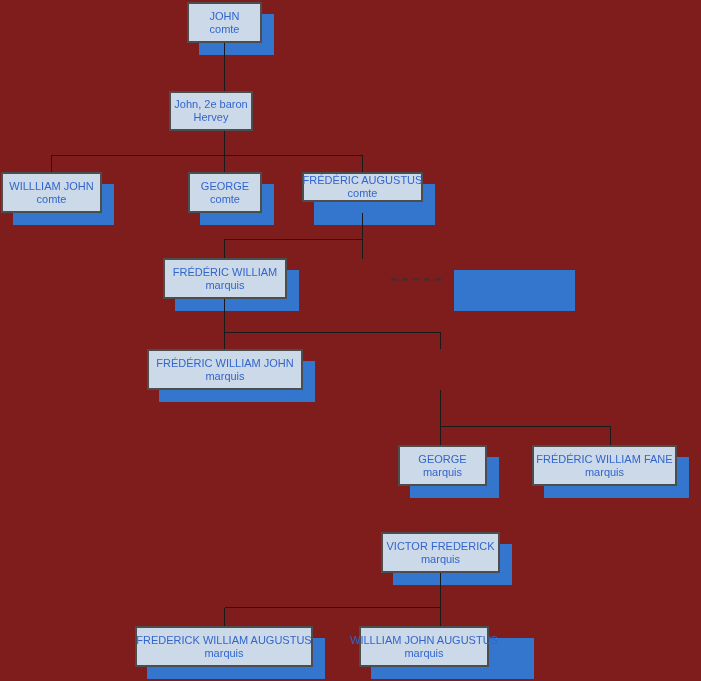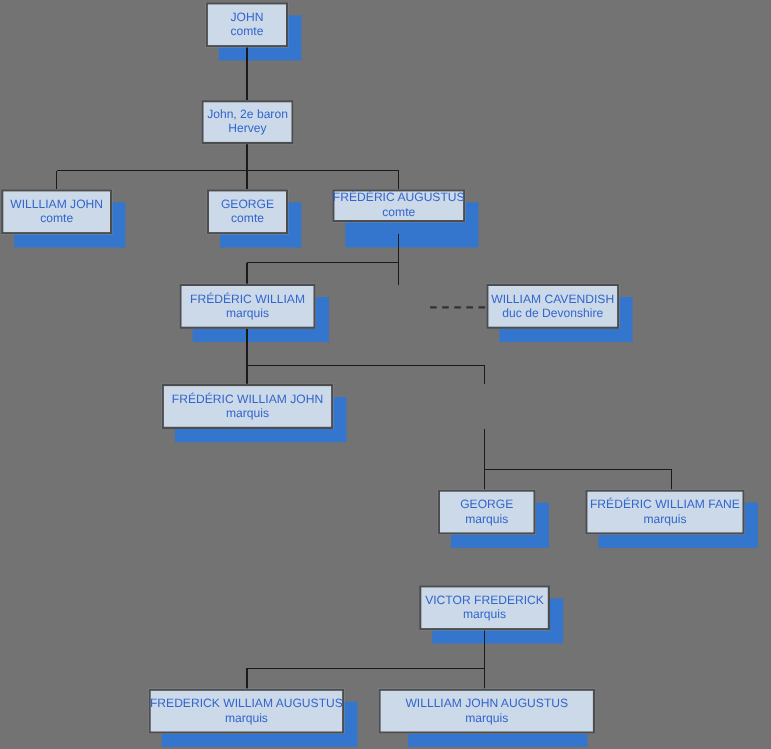--- a/index.html
+++ b/index.html
@@ -1,19 +1,19 @@
 <!DOCTYPE html>
 <html><head>
 <meta charset="utf-8">
 <style>
   html,body{margin:0;padding:0;background:#ffffff;}
   #stage{
     position:relative;
     width:701px;height:681px;
-    background:#737373;
+    background:#7f1d1d;
     font-family:"Liberation Sans", sans-serif;
     overflow:hidden;
   }
   #wires{position:absolute;left:0;top:0;z-index:1;}
   .node{
     position:absolute;
     box-sizing:border-box;
     border:2px solid #4d4d4d;
     background:#ccd9e8;
     z-index:2;
@@ -73,21 +73,21 @@
     </g>
 
     <path d="M391 279.5 H442" stroke="#333333" stroke-width="2" stroke-dasharray="6,5" fill="none"></path>
   </svg>
 
   <div class="node" style="left:187px;top:2px;width:75px;height:41px">
     <div class="nm">JOHN</div>
     <div class="ttl">comte</div>
   </div>
 
-  <div class="node" style="left:183px;top:91px;width:84px;height:40px">
+  <div class="node" style="left:169px;top:91px;width:84px;height:40px">
     <div class="nm">John, 2e baron
 Hervey</div>
     <div class="ttl"></div>
   </div>
 
   <div class="node" style="left:1px;top:172px;width:101px;height:41px">
     <div class="nm">WILLLIAM JOHN</div>
     <div class="ttl">comte</div>
   </div>
 
@@ -100,24 +100,20 @@
     <div class="nm">FRÉDÉRIC AUGUSTUS</div>
     <div class="ttl">comte</div>
   </div>
 
   <div class="node" style="left:163px;top:258px;width:124px;height:41px">
     <div class="nm">FRÉDÉRIC WILLIAM</div>
     <div class="ttl">marquis</div>
   </div>
 
 
-  <div class="node" style="left:442px;top:258px;width:121px;height:41px">
-    <div class="nm">WILLIAM CAVENDISH</div>
-    <div class="ttl">duc de Devonshire</div>
-  </div>
 
   <div class="node" style="left:147px;top:349px;width:156px;height:41px">
     <div class="nm">FRÉDÉRIC WILLIAM JOHN</div>
     <div class="ttl">marquis</div>
   </div>
 
 
   <div class="node" style="left:398px;top:445px;width:89px;height:41px">
     <div class="nm">GEORGE</div>
     <div class="ttl">marquis</div>
@@ -131,18 +127,18 @@
   <div class="node" style="left:381px;top:532px;width:119px;height:41px">
     <div class="nm">VICTOR FREDERICK</div>
     <div class="ttl">marquis</div>
   </div>
 
   <div class="node" style="left:135px;top:626px;width:178px;height:41px">
     <div class="nm">FREDERICK WILLIAM AUGUSTUS</div>
     <div class="ttl">marquis</div>
   </div>
 
-  <div class="node" style="left:344px;top:626px;width:197px;height:41px">
+  <div class="node" style="left:359px;top:626px;width:130px;height:41px">
     <div class="nm">WILLLIAM JOHN AUGUSTUS</div>
     <div class="ttl">marquis</div>
   </div>
 
 </div>
 
 </body></html>

